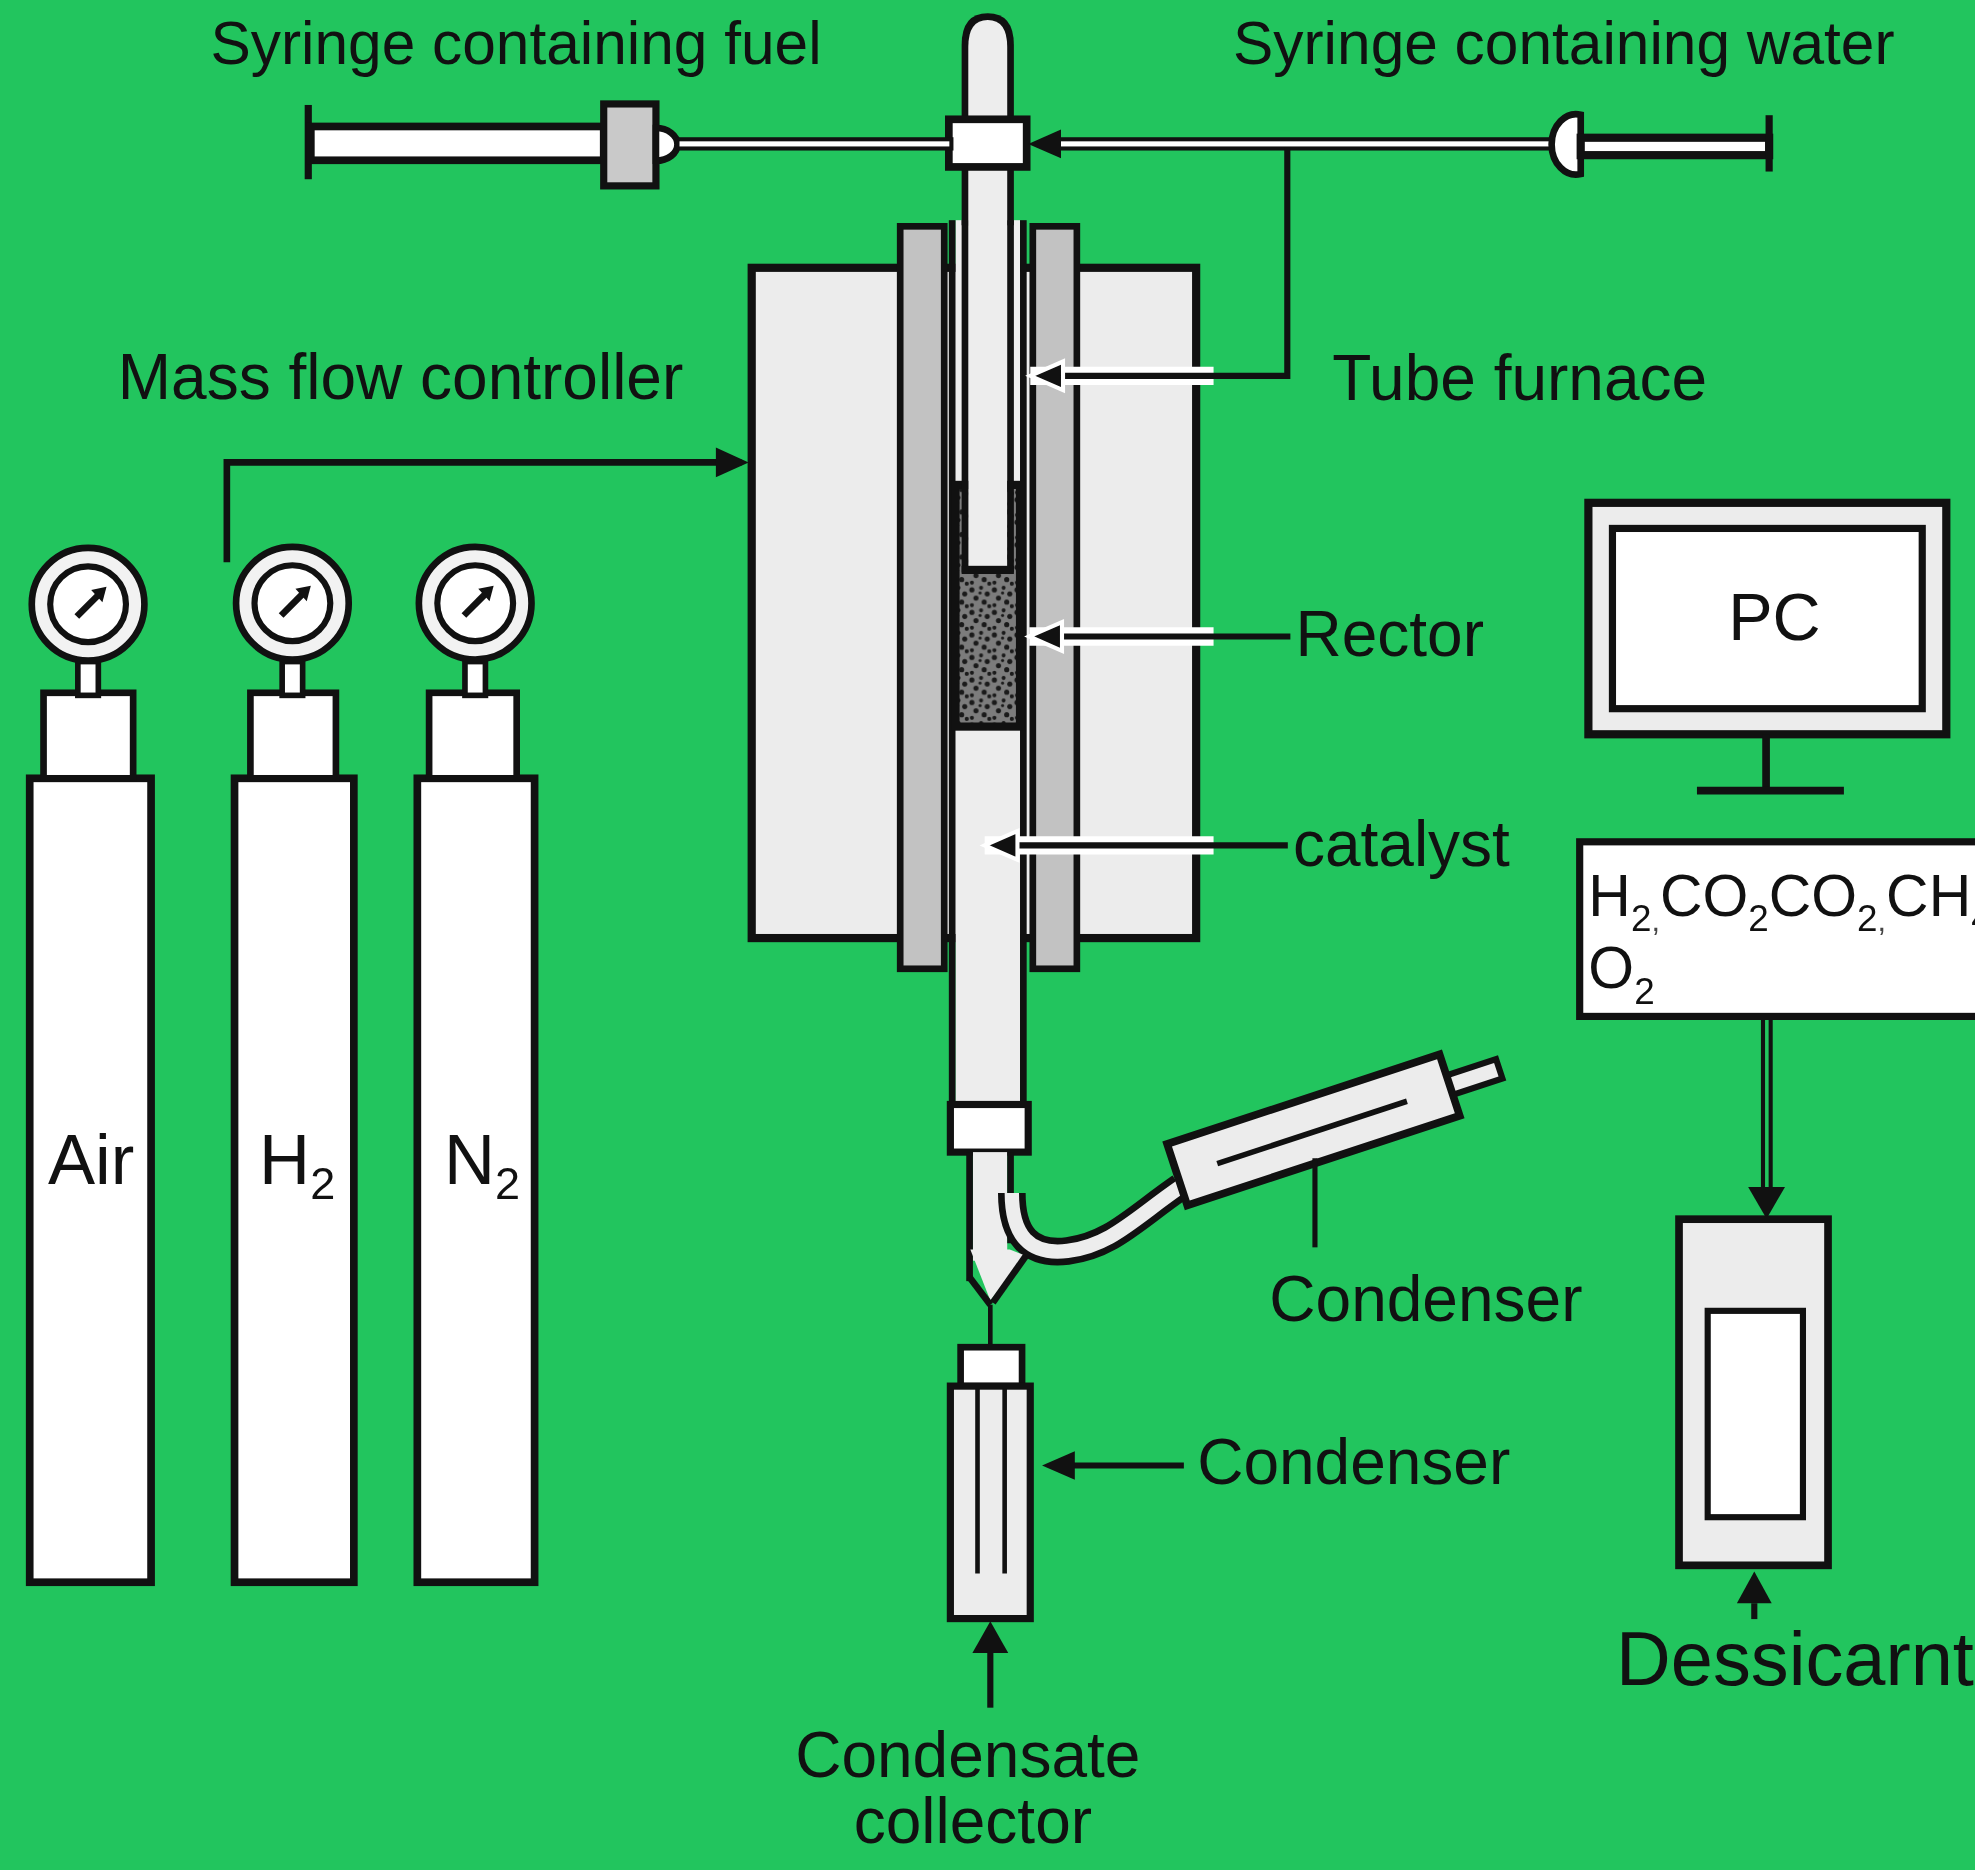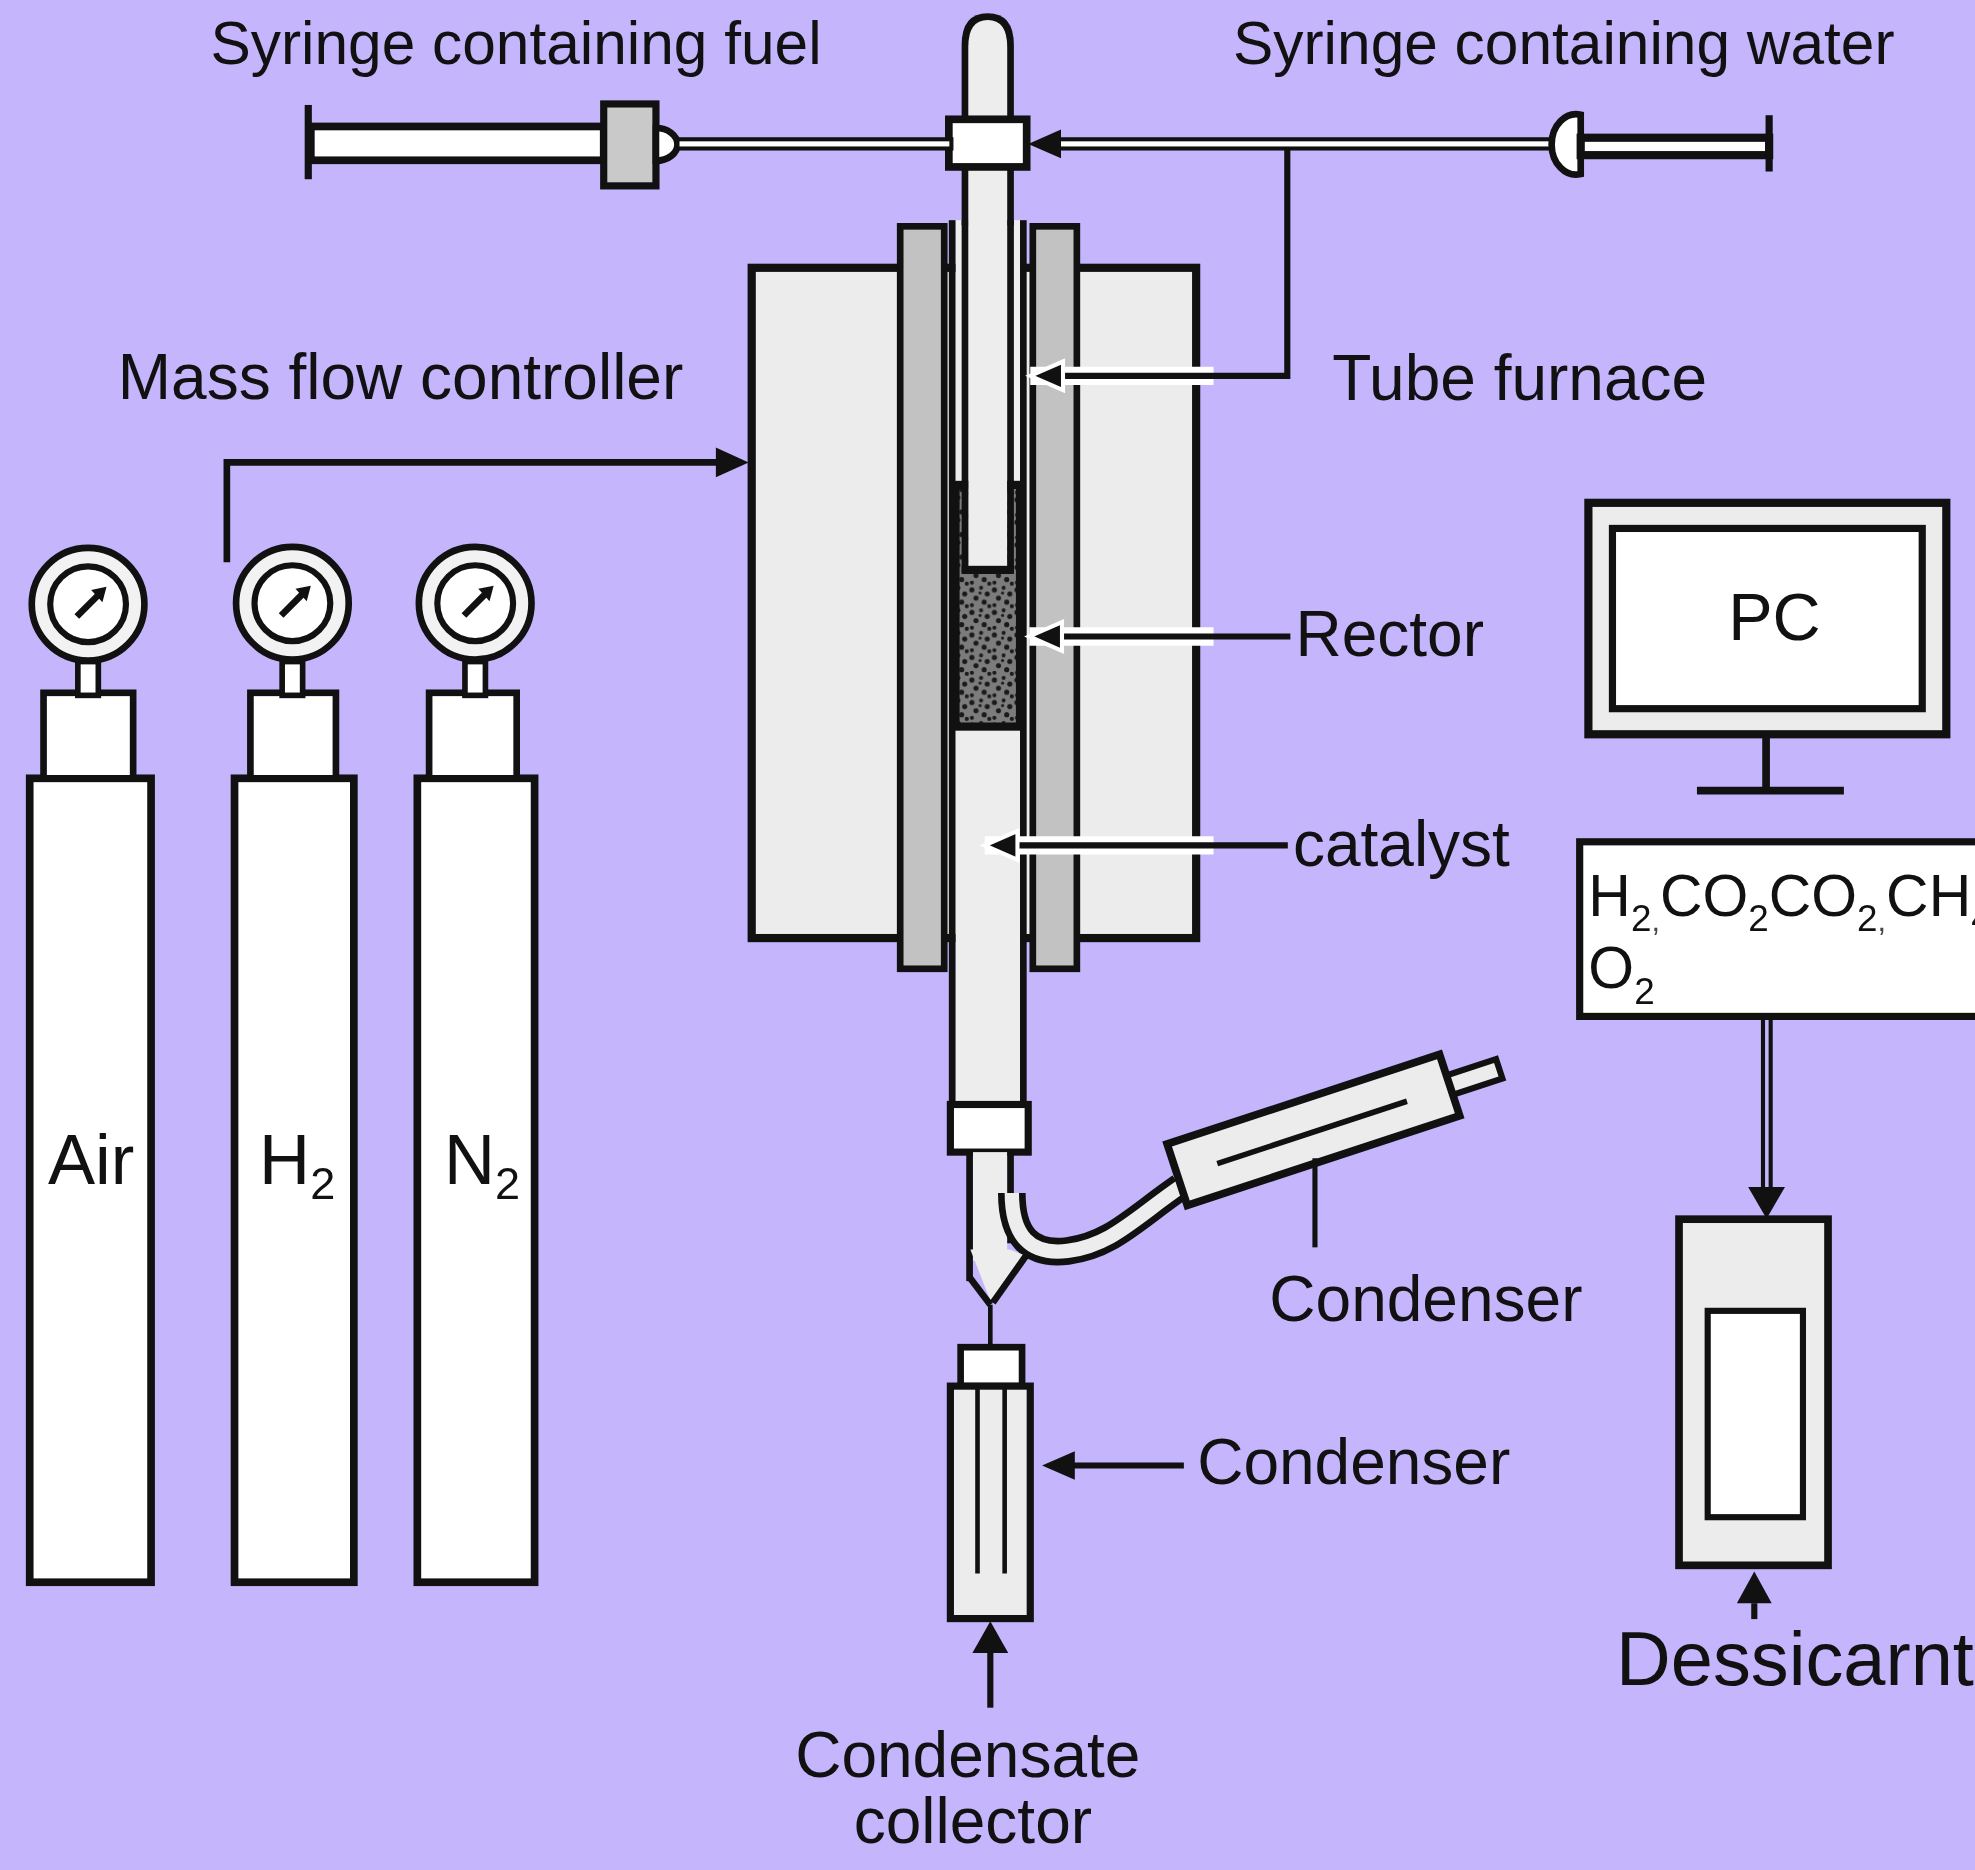--- a/index.html
+++ b/index.html
@@ -1,16 +1,16 @@
 <!DOCTYPE html>
 <html style="font-size:8.2px"><head>
 <meta charset="utf-8">
 <style>
   html,body{margin:0;padding:0;background:#ffffff;}
-  .canvas{width:1975px;height:1870px;position:relative;background:#c4b5fd;}
+  .canvas{width:1975px;height:1870px;position:relative;background:#22c55e;}
   text{font-family:"Liberation Sans","DejaVu Sans",sans-serif;fill:#111;}
   .lbl{font-size:125px;}
   .ttl{font-size:118px;}
   .cyl{font-size:138px;}
   .sub{font-size:88px;}
   .frm{font-size:115px;}
   .frs{font-size:72px;}
   .sep{font-size:60px;fill:#444;}
 </style>
 </head>

